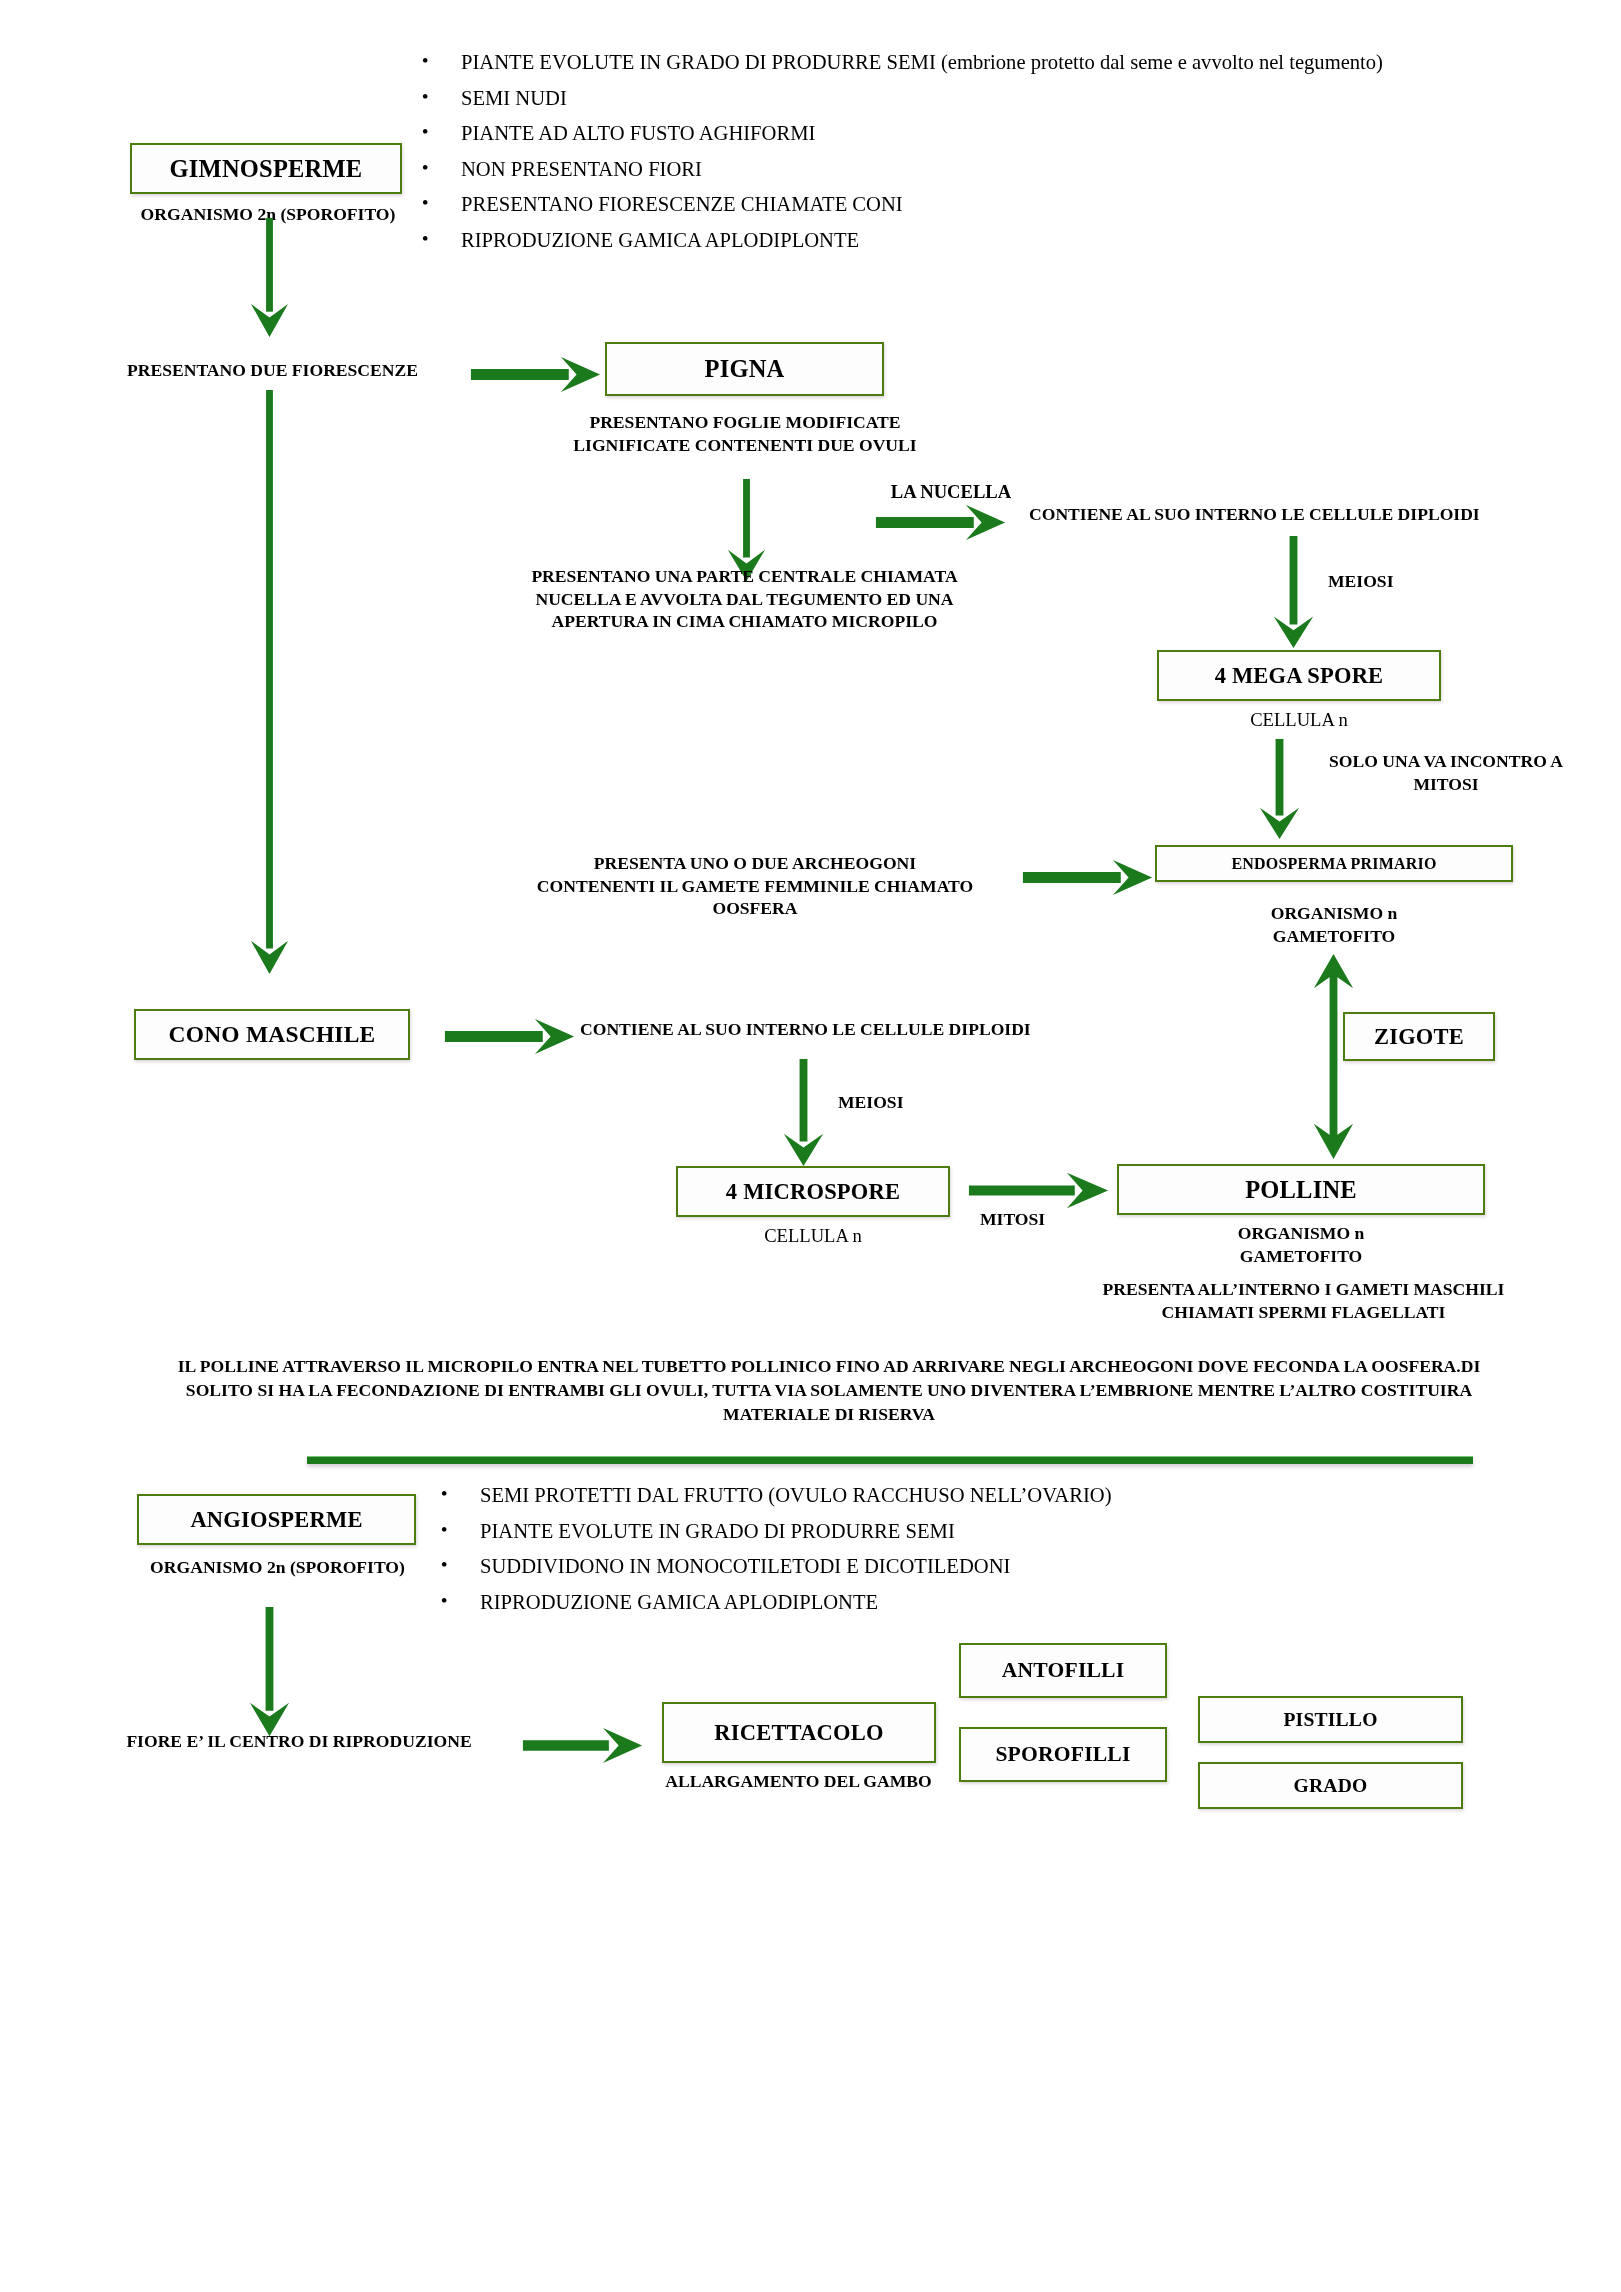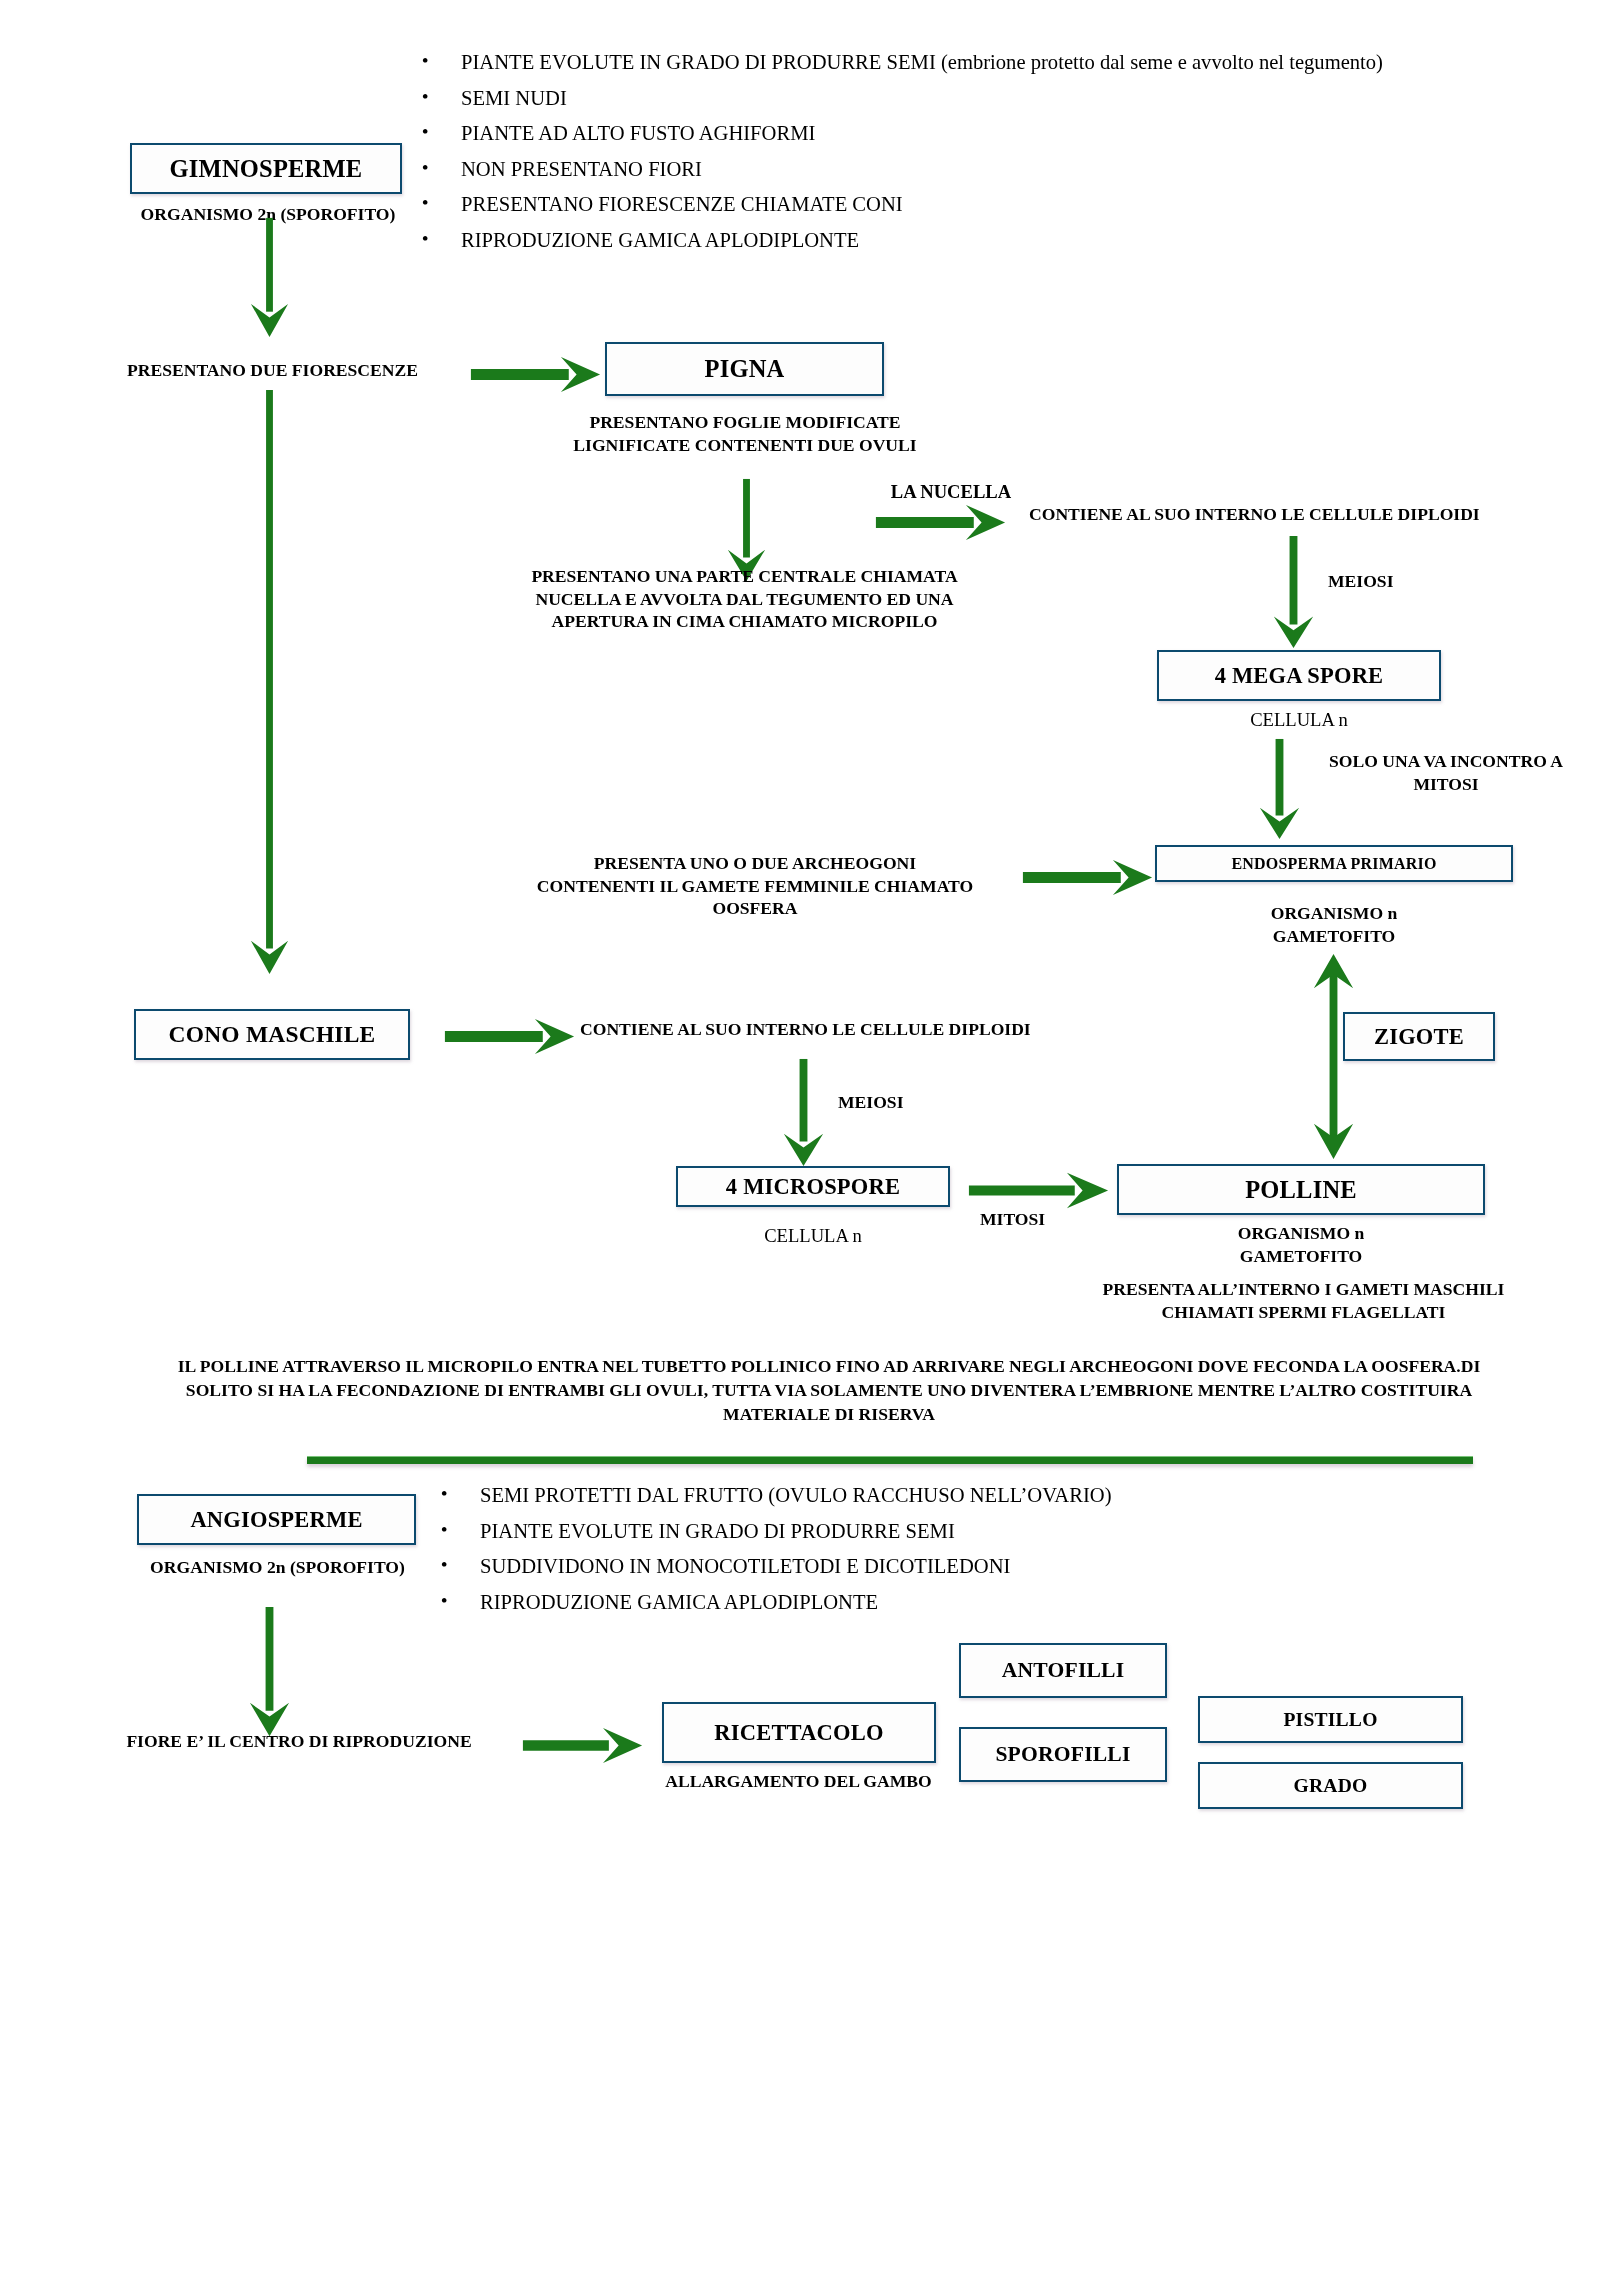--- a/index.html
+++ b/index.html
@@ -1,20 +1,20 @@
 <!DOCTYPE html>
 <html><head>
 <meta charset="utf-8">
 <style>
   html,body{margin:0;padding:0;background:#ffffff;}
   body{width:1621px;height:2293px;position:relative;
        font-family:"Liberation Serif","DejaVu Serif",serif;color:#000;}
   #canvas{position:relative;width:1621px;height:2293px;overflow:hidden;}
 
-  .box{position:absolute;border:2px solid #0c4a6e;background:#fdfdfd;
+  .box{position:absolute;border:2px solid #4d7c0f;background:#fdfdfd;
        box-sizing:border-box;display:flex;align-items:center;justify-content:center;
        font-weight:bold;letter-spacing:0.2px;
        box-shadow:1px 2px 2.9px rgba(160,140,160,.35);}
   .lbl{position:absolute;font-weight:bold;line-height:1.28;}
   .lbl.reg{font-weight:normal;}
   .c{text-align:center;}
   .l{text-align:left;}
 
   
   .bullets{position:absolute;list-style:none;margin:0;padding:0;font-weight:normal;}
@@ -141,21 +141,21 @@
   </svg>
 
   <div class="lbl l" style="left:580px;top:1018px;width:519px;font-size:17.6px;">CONTIENE AL SUO INTERNO LE CELLULE DIPLOIDI</div>
 
   <svg class="arrow" style="left:774px;top:1057px;width:59px;height:113px;" viewBox="0 0 60 115">
     <line x1="30" y1="2" x2="30" y2="86" stroke="#1B7A1B" stroke-width="8"></line>
     <path d="M10 78 L30 111 L50 78 L30 92 Z" fill="#1B7A1B"></path>
   </svg>
   <div class="lbl l" style="left:838px;top:1091px;width:157px;font-size:17.6px;">MEIOSI</div>
 
-  <div class="box" style="left:676px;top:1166px;width:274px;height:41px;font-size:22.5px;">
+  <div class="box" style="left:676px;top:1166px;width:274px;height:51px;font-size:22.5px;">
     <span>4 MICROSPORE</span>
   </div>
   <div class="lbl c reg" style="left:676px;top:1224px;width:274px;font-size:18.6px;">CELLULA n</div>
 
   <svg class="arrow" style="left:965px;top:1166px;width:147px;height:49px;" viewBox="0 0 150 50">
     <line x1="4" y1="25" x2="112" y2="25" stroke="#1B7A1B" stroke-width="10"></line>
     <path d="M104 7 L146 25 L104 43 L120 25 Z" fill="#1B7A1B"></path>
   </svg>
   <div class="lbl l" style="left:980px;top:1208px;width:137px;font-size:17.6px;">MITOSI</div>
 

